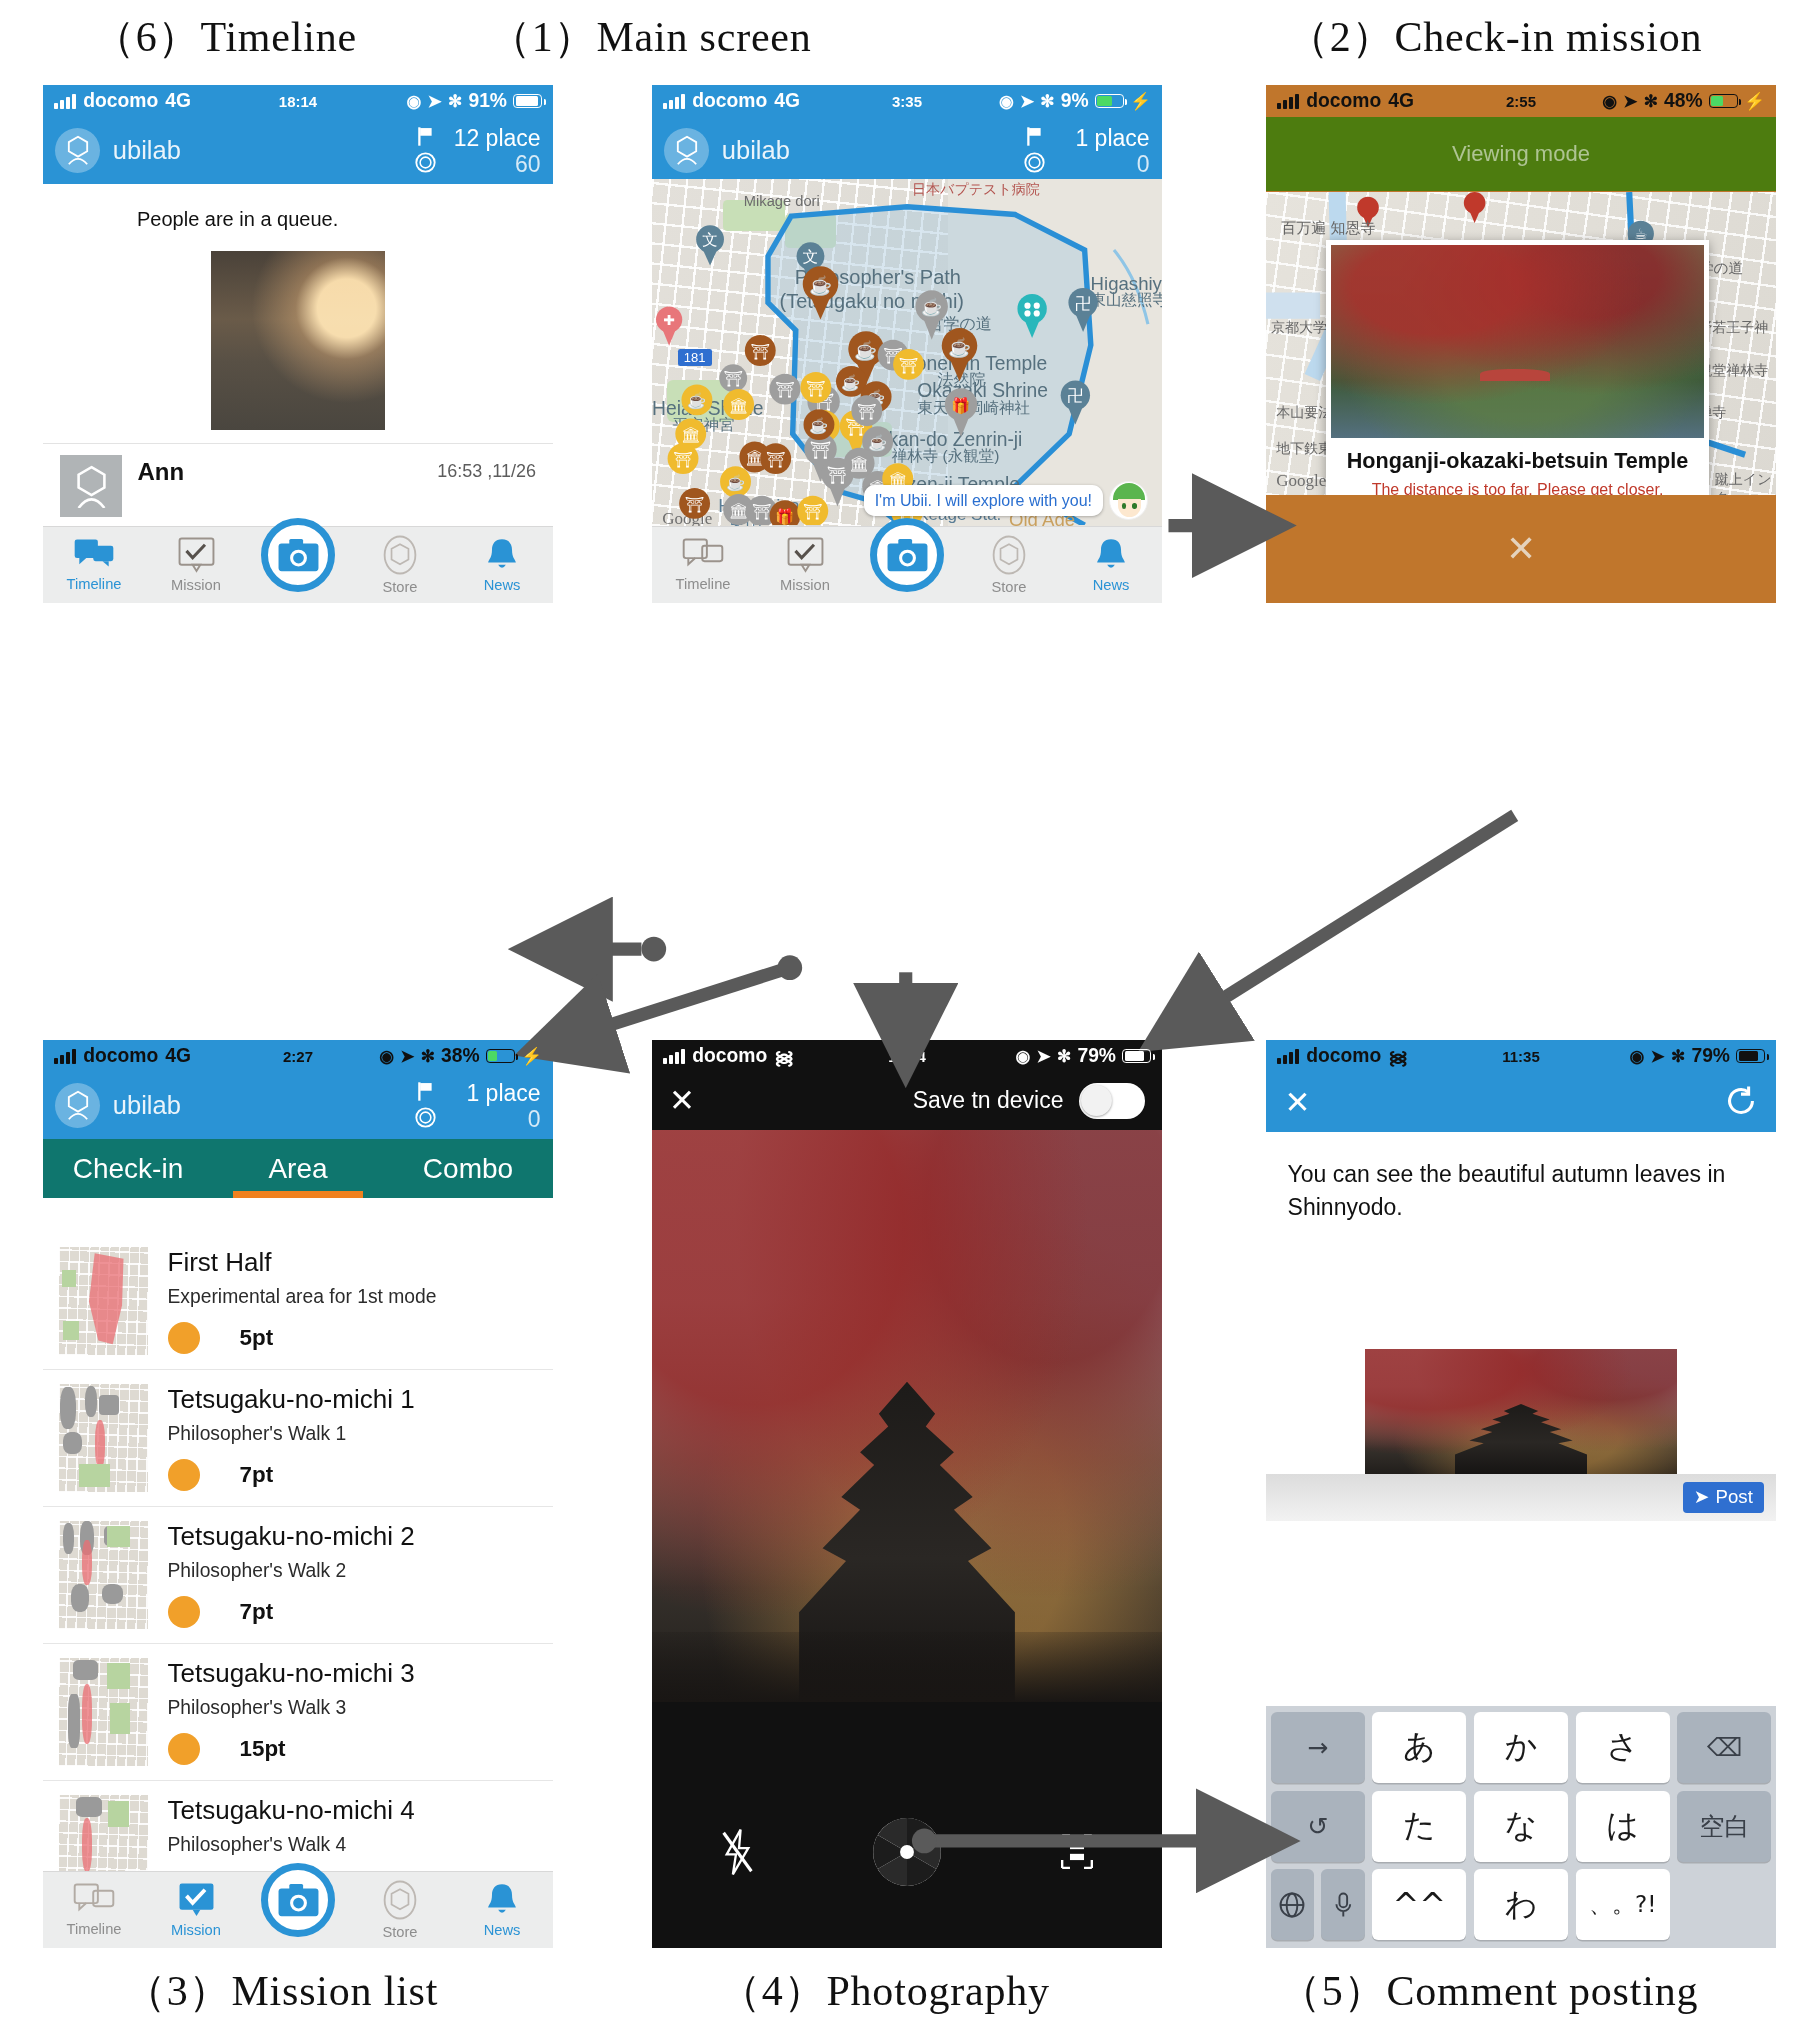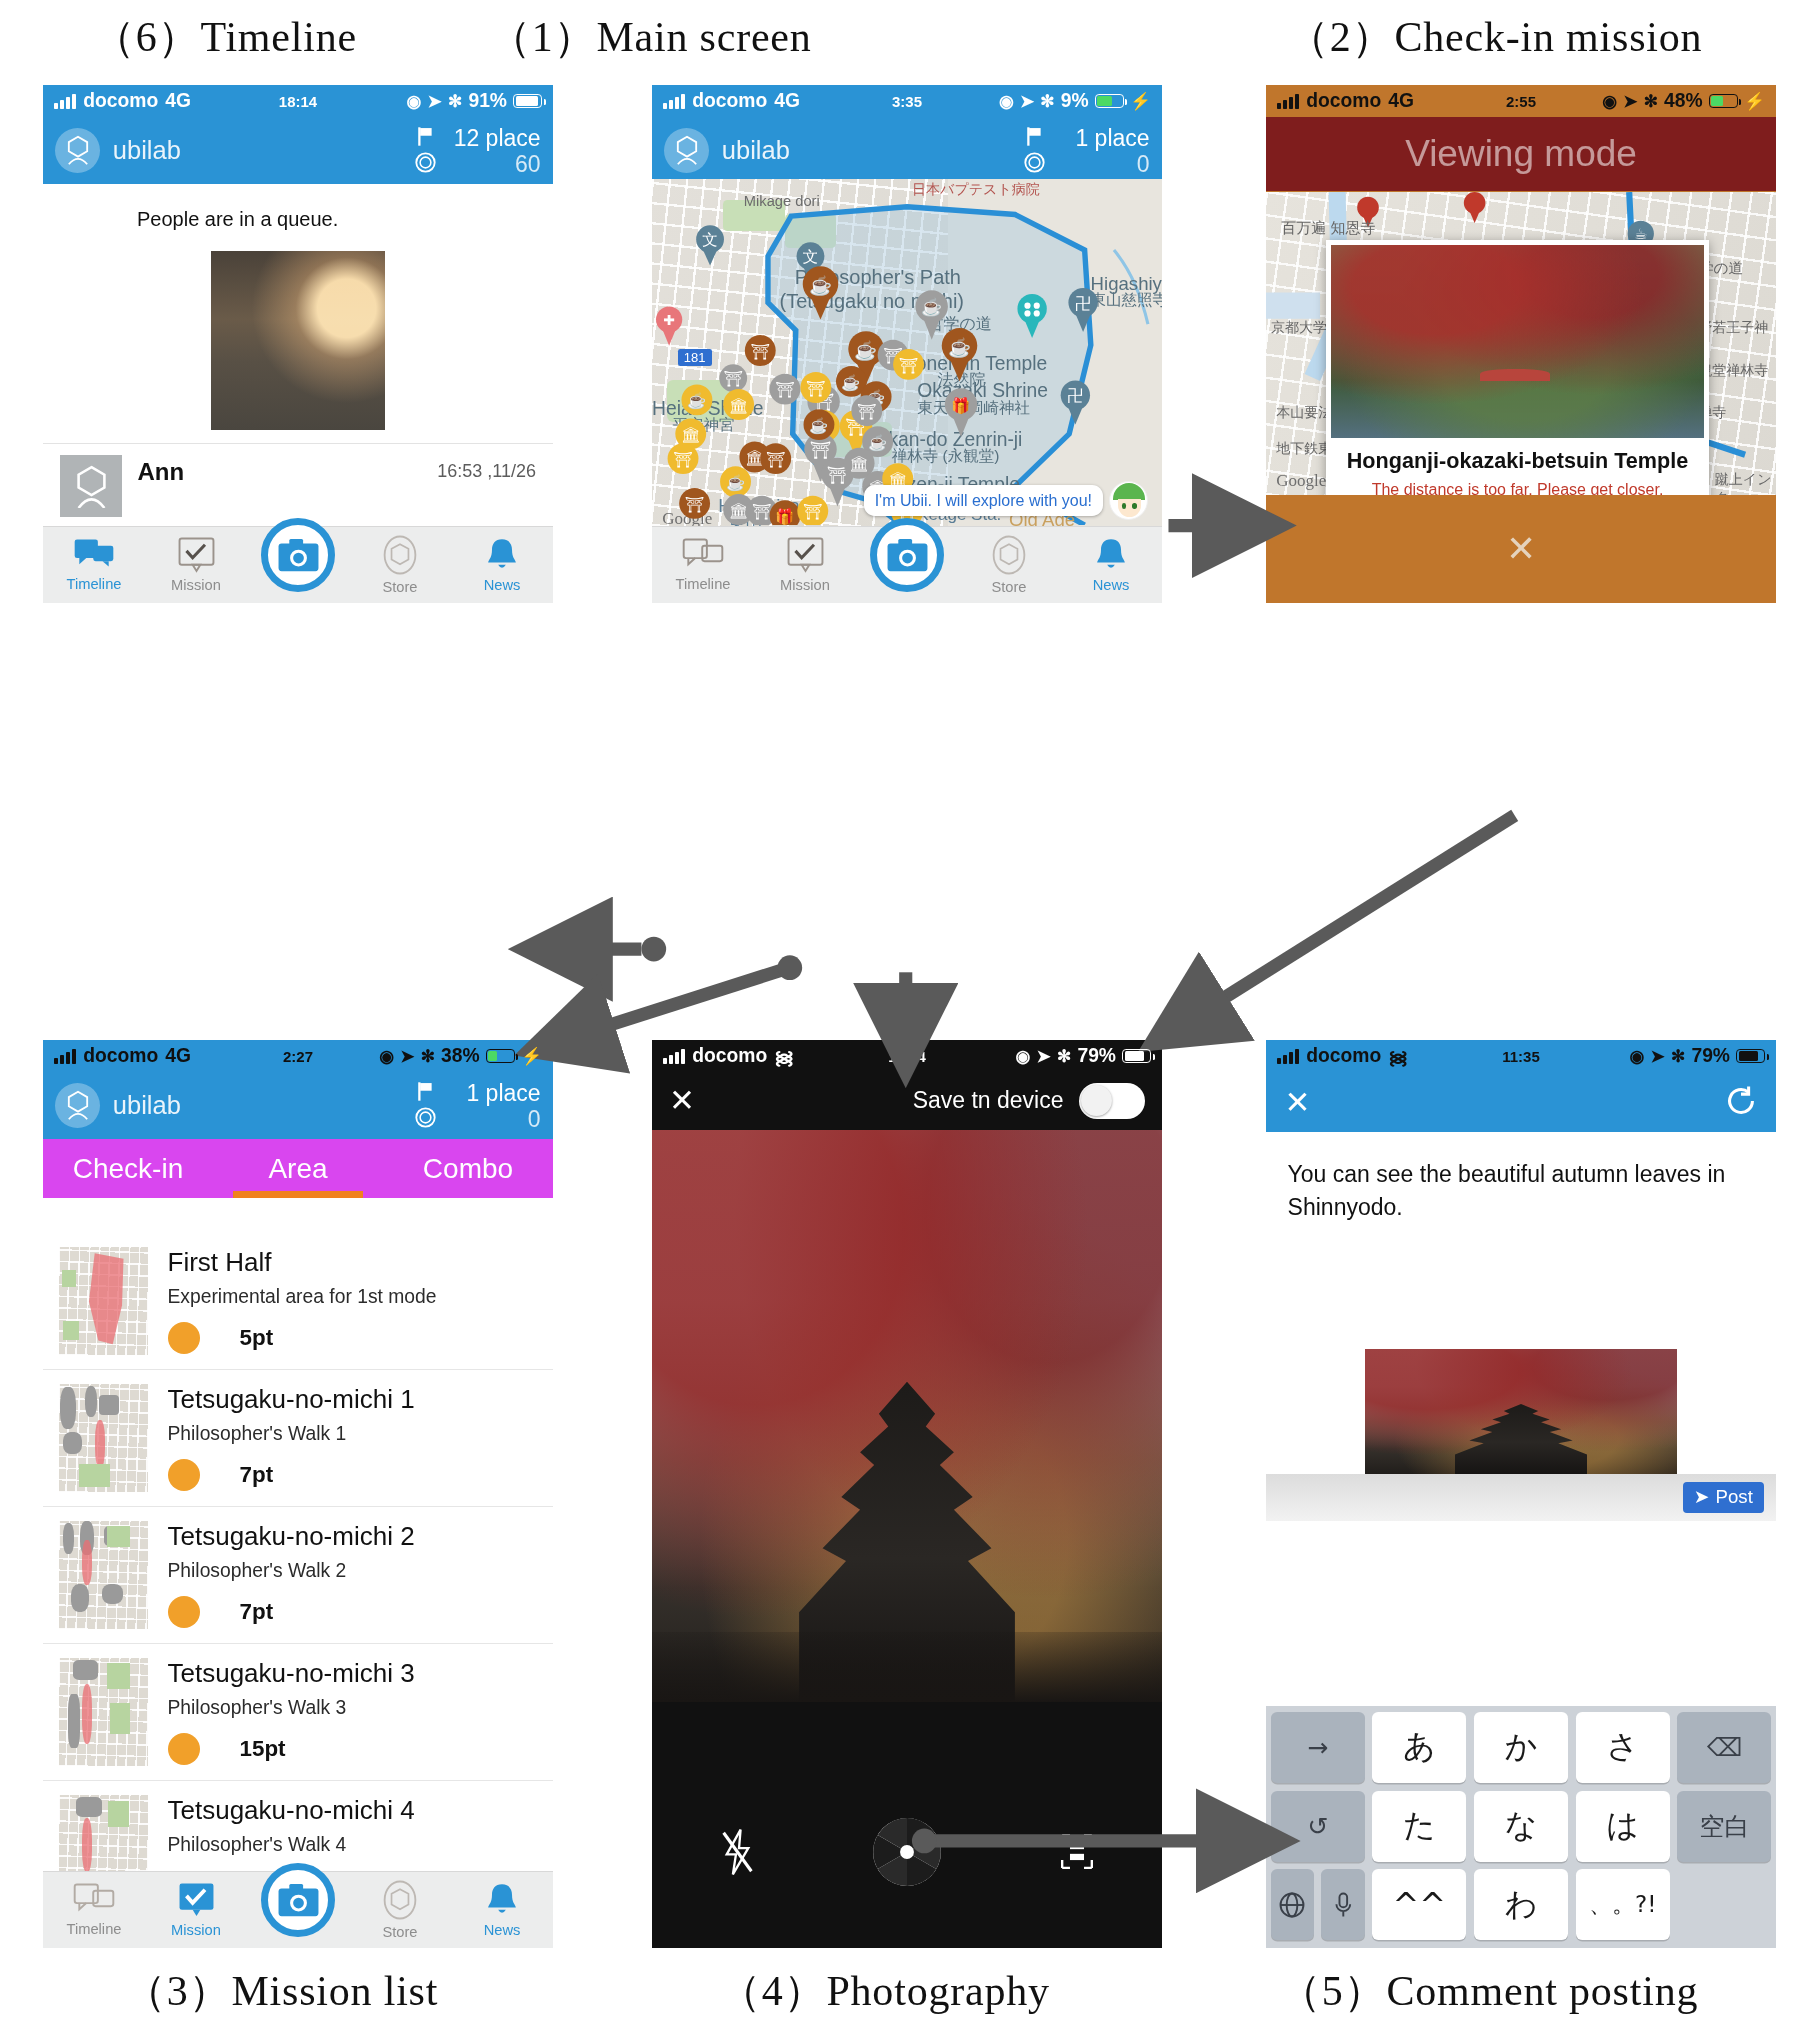--- a/index.html
+++ b/index.html
@@ -89,22 +89,22 @@
   .mrow{ display:flex; gap:20px; padding:14px 15.5px; border-bottom:0.8px solid #e6e6e6; align-items:flex-start;}
   .mtitle{ font-size:26px; color:#111; }
   .msub{ font-size:19.3px; color:#2b2b2b; margin-top:7.7px;}
   .mpts{ display:flex; align-items:center; gap:40px; margin-top:14px;}
   .coin{ width:32px; height:32px; border-radius:50%; background:#f1a02a; display:flex;align-items:center;justify-content:center;}
   .mpt-val{ font-size:22.4px; font-weight:bold; color:#111;}
 
   .arrow{ position:absolute; }
 
   
-  .viewmode{ height:74px; background:#7f1d1d; display:flex;align-items:center;justify-content:center;
-             color:rgba(255,255,255,.55); font-size:37px;}
+  .viewmode{ height:74px; background:#4d7c0f; display:flex;align-items:center;justify-content:center;
+             color:rgba(255,255,255,.55); font-size:22px;}
   .dlg{ position:absolute; background:#fff; box-shadow:0 2.3px 10.8px rgba(0,0,0,.35);}
   .dlg-title{ font-size:21.6px; font-weight:bold; text-align:center; padding:10.8px 6.2px 6.2px; color:#111;}
   .dlg-warn{ font-size:16px; color:#c0392b; text-align:center; padding-bottom:10.8px;}
   .dlg-expl{ font-size:18px; color:#7b7b7b; text-align:center; padding:4.6px 0 14px;}
   .dlg-meta{ display:flex; align-items:center; padding:0 14px 12.4px; gap:10.8px;}
   .badge-temple{ width:37px;height:37px;border-radius:50%;background:#c0392b;color:#fff;
                  display:flex;align-items:center;justify-content:center;font-size:20px;}
   .dlg-cat{ font-size:18.6px; line-height:1.1; color:#111; font-weight:bold;}
   .dlg-coin{ width:34px;height:34px;border-radius:50%;background:#f0a33a;margin-left:21.6px;}
   .dlg-pts{ font-size:23px; font-weight:bold; margin-left:17px; color:#111;}
@@ -766,21 +766,21 @@
       <span class="crow second">
         <span><svg width="23" height="23" viewBox="0 0 30 30">
               <circle cx="15" cy="15" r="12" fill="none" stroke="#fff" stroke-width="2.4"></circle>
               <circle cx="15" cy="15" r="7" fill="none" stroke="#fff" stroke-width="2"></circle>
             </svg></span>
         <span class="num">0</span>
       </span>
     </span>
   </div>
 
-  <div style="background:#d946ef; display:flex; height:59px; position:relative;">
+  <div style="background:#0f766e; display:flex; height:59px; position:relative;">
     <div style="flex:1;display:flex;align-items:center;justify-content:center;color:#fff;font-size:28px;">
       <span>Check-in</span>
     </div>
     <div style="flex:1;display:flex;align-items:center;justify-content:center;color:#fff;font-size:28px;position:relative;">
       <span>Area</span>
       <span style="position:absolute;left:12%;right:12%;bottom:0;height:7px;background:#f0811e;"></span>
     </div>
     <div style="flex:1;display:flex;align-items:center;justify-content:center;color:#fff;font-size:28px;">
       <span>Combo</span>
     </div>

